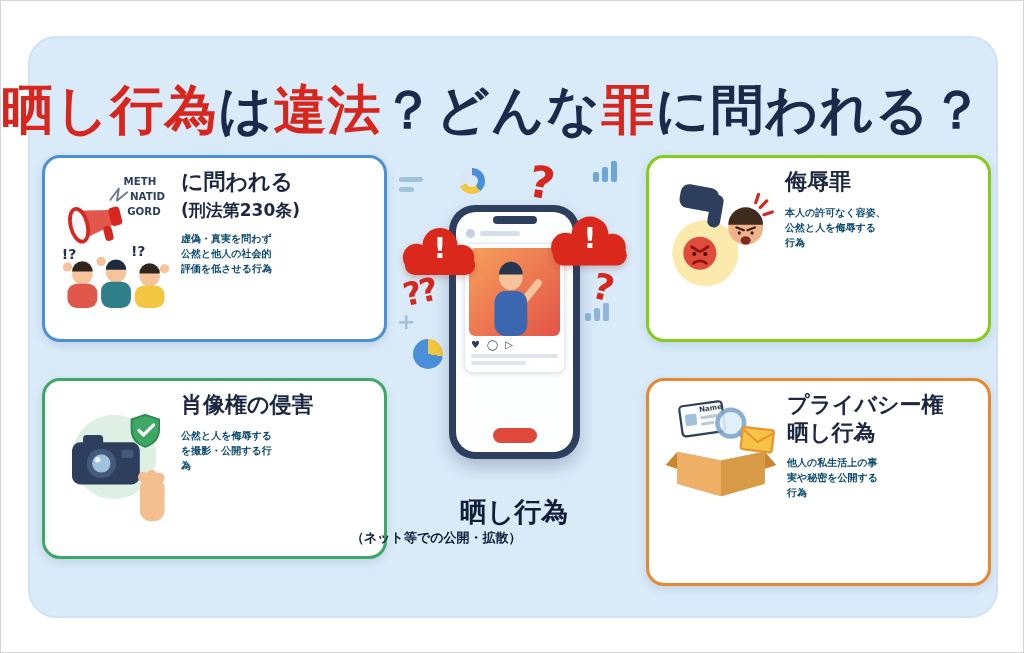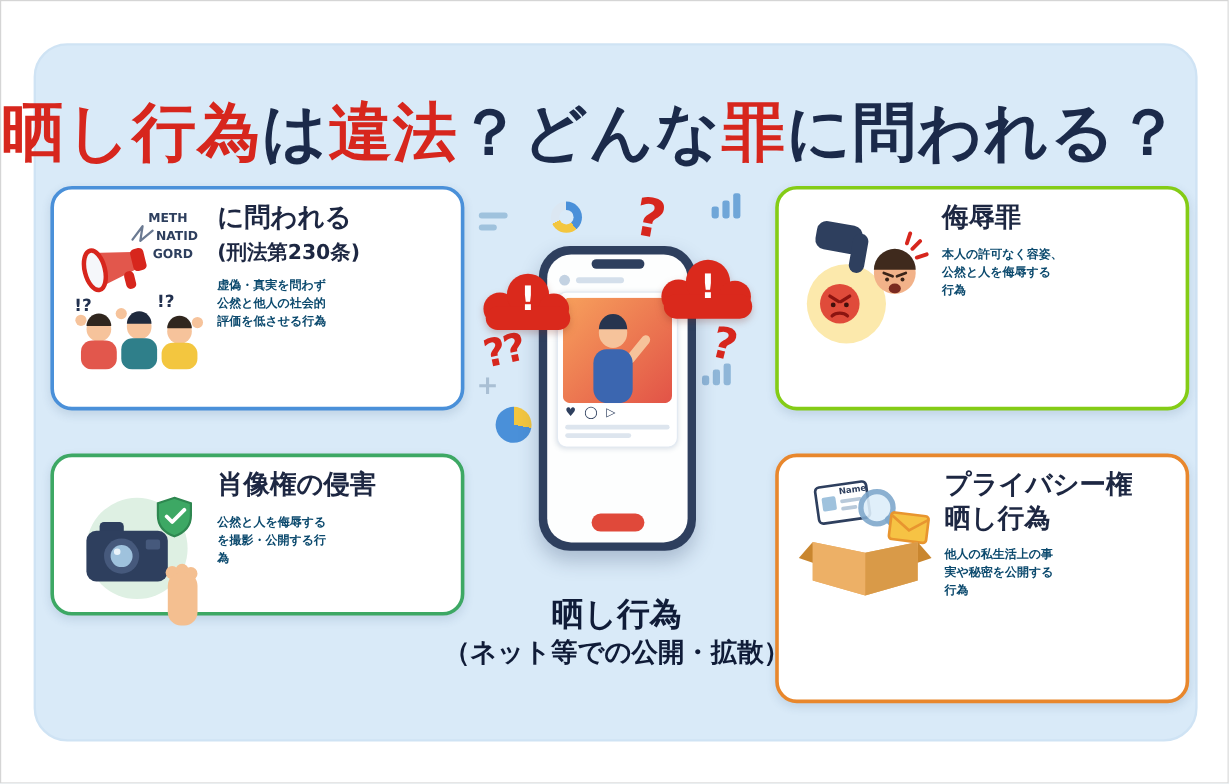--- a/index.html
+++ b/index.html
@@ -57,21 +57,21 @@
   .deco-lines i:last-child{width:15px}
   .mini-bars{display:flex;align-items:flex-end;gap:3px}
   .mini-bars i{display:block;width:6px;background:#6fa6d8;border-radius:2px}
   .bars1{left:592px;top:160px}
   .bars2{left:584px;top:302px}
   .bars2 i{background:#8fb6d8}
   .plus{color:#a9bfd4;font-size:22px;font-weight:bold}
   .plus1{left:396px;top:308px}
   
   .center-label{position:absolute;left:388px;top:493px;width:250px;text-align:center;font-size:27px;font-weight:bold;color:#101c38;z-index:2}
-  .center-sublabel{position:absolute;left:350px;top:528px;width:326px;text-align:center;font-size:22px;font-weight:bold;color:#101c38;z-index:2}
+  .center-sublabel{position:absolute;left:350px;top:528px;width:326px;font-size:13px;font-weight:bold;color:#101c38;z-index:2}
 </style>
 </head>
 <body>
 
 <div class="canvas">
   <div class="panel"></div>
 
   <h1 class="title"><span class="red">晒し行為</span><span>は</span><span class="red">違法</span><span>？どんな</span><span class="red">罪</span><span>に問われる？</span></h1>
 
   <section class="card card-blue" style="left:41px;top:154px;width:345px;height:187px">
@@ -145,21 +145,21 @@
       </svg>
     </div>
     <div class="texts">
       <div class="card-title">侮辱罪</div>
       <div class="card-desc">本人の許可なく容姿、
 公然と人を侮辱する
 行為</div>
     </div>
   </section>
 
-  <section class="card card-green" style="left:41px;top:377px;width:345px;height:135px">
+  <section class="card card-green" style="left:41px;top:377px;width:345px;height:181px">
     <div class="icon-wrap">
       <svg viewBox="0 0 120 140" width="110" height="132">
         <circle cx="58" cy="70" r="46" fill="#def0e3"></circle>
         <g>
           <path d="M92 24 l15 5 v11 c0 10 -7 16 -15 19 c-8 -3 -15 -9 -15 -19 v-11 z" fill="#3da864" stroke="#2e8750" stroke-width="2"></path>
           <path d="M85 41 l5 5 l11 -11" stroke="#ffffff" stroke-width="3.5" fill="none" stroke-linecap="round" stroke-linejoin="round"></path>
         </g>
         <g>
           <rect x="24" y="46" width="22" height="12" rx="4" fill="#2e3f5e"></rect>
           <rect x="12" y="54" width="74" height="46" rx="9" fill="#2e3f5e"></rect>

